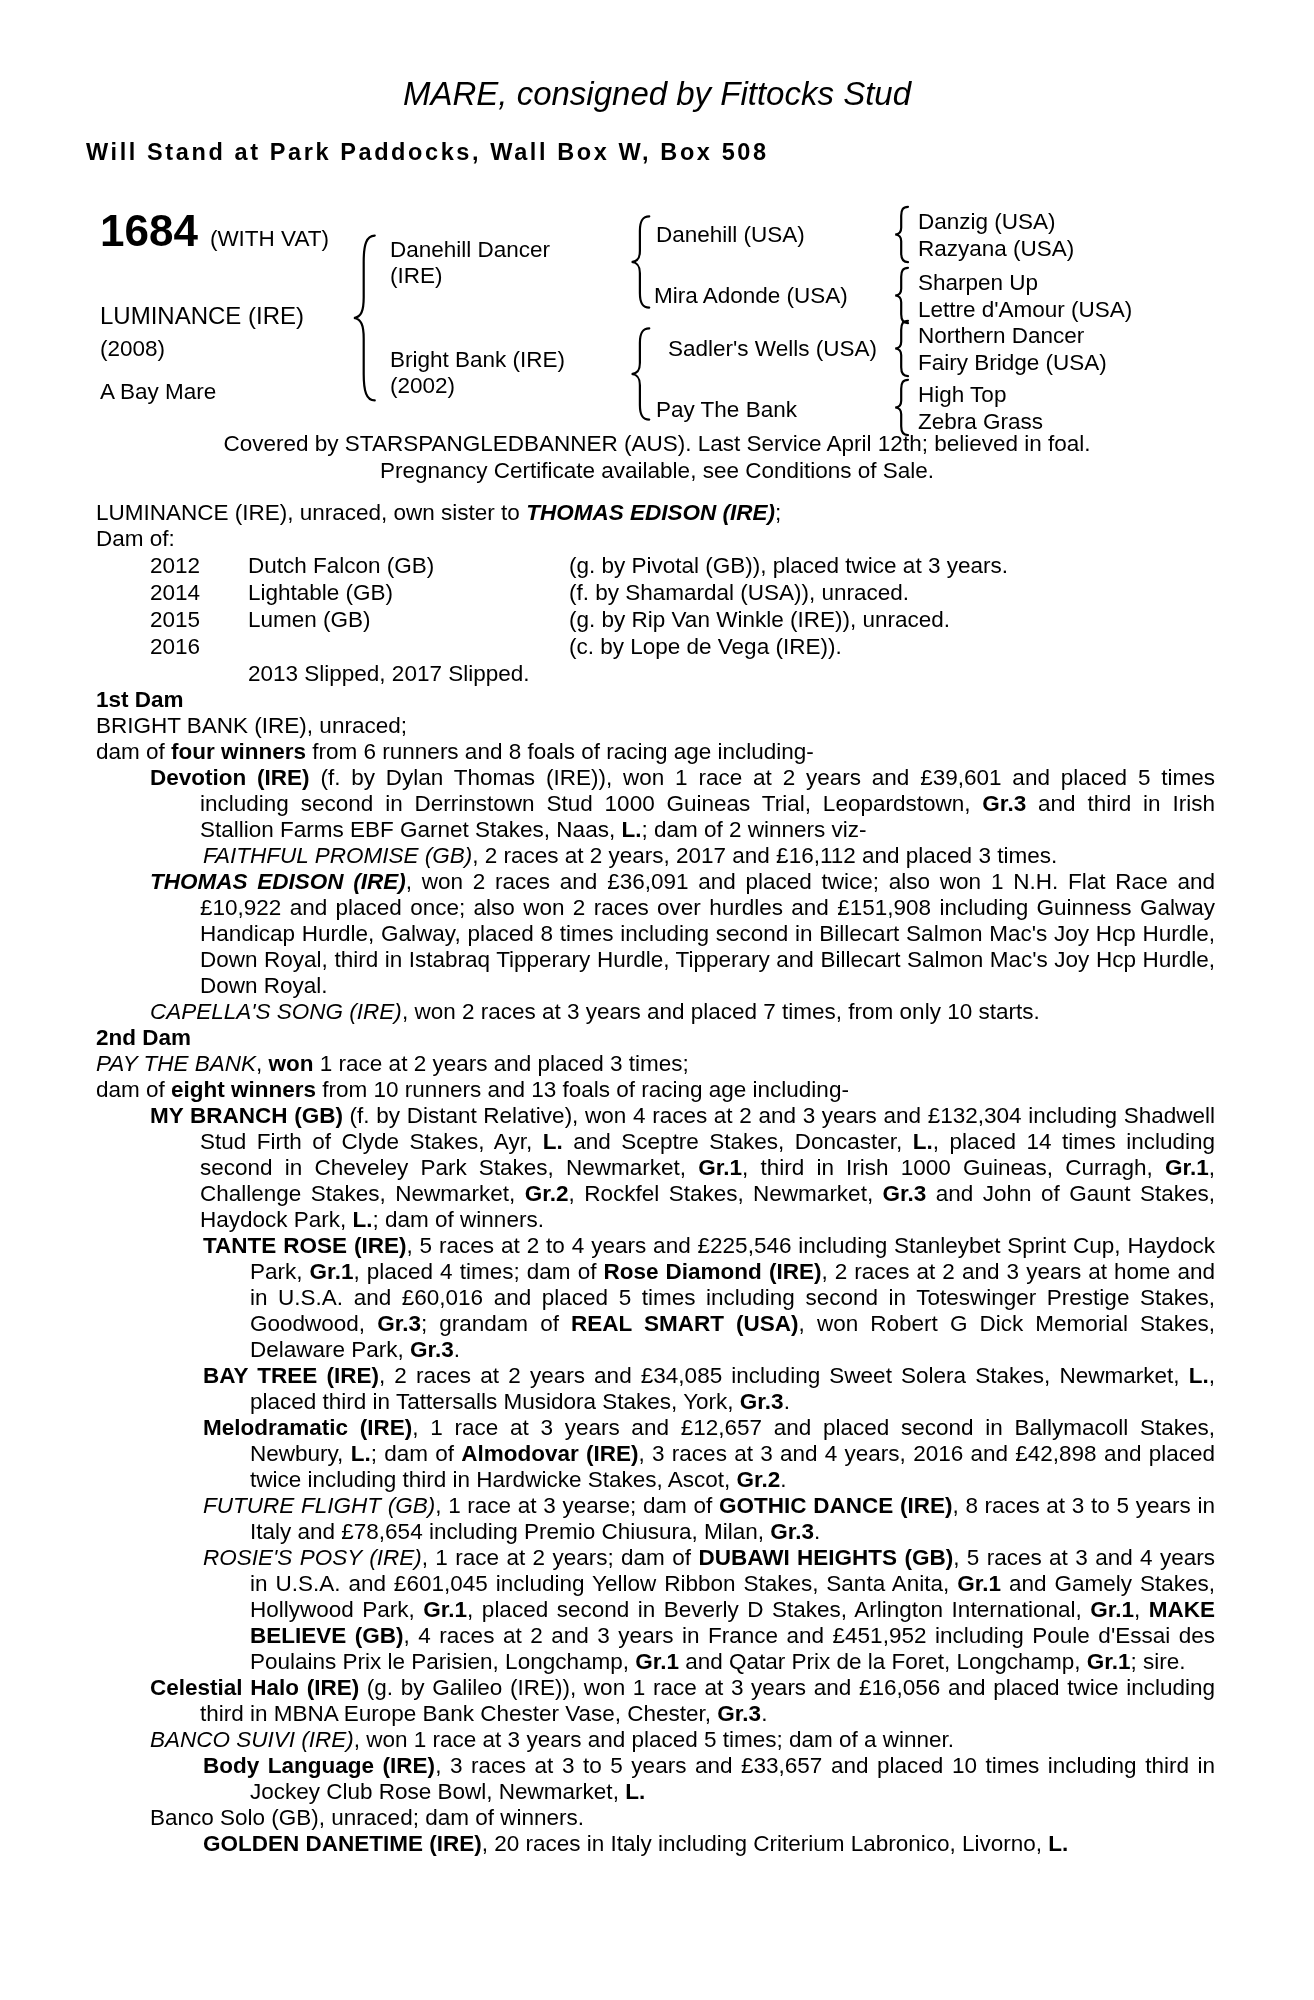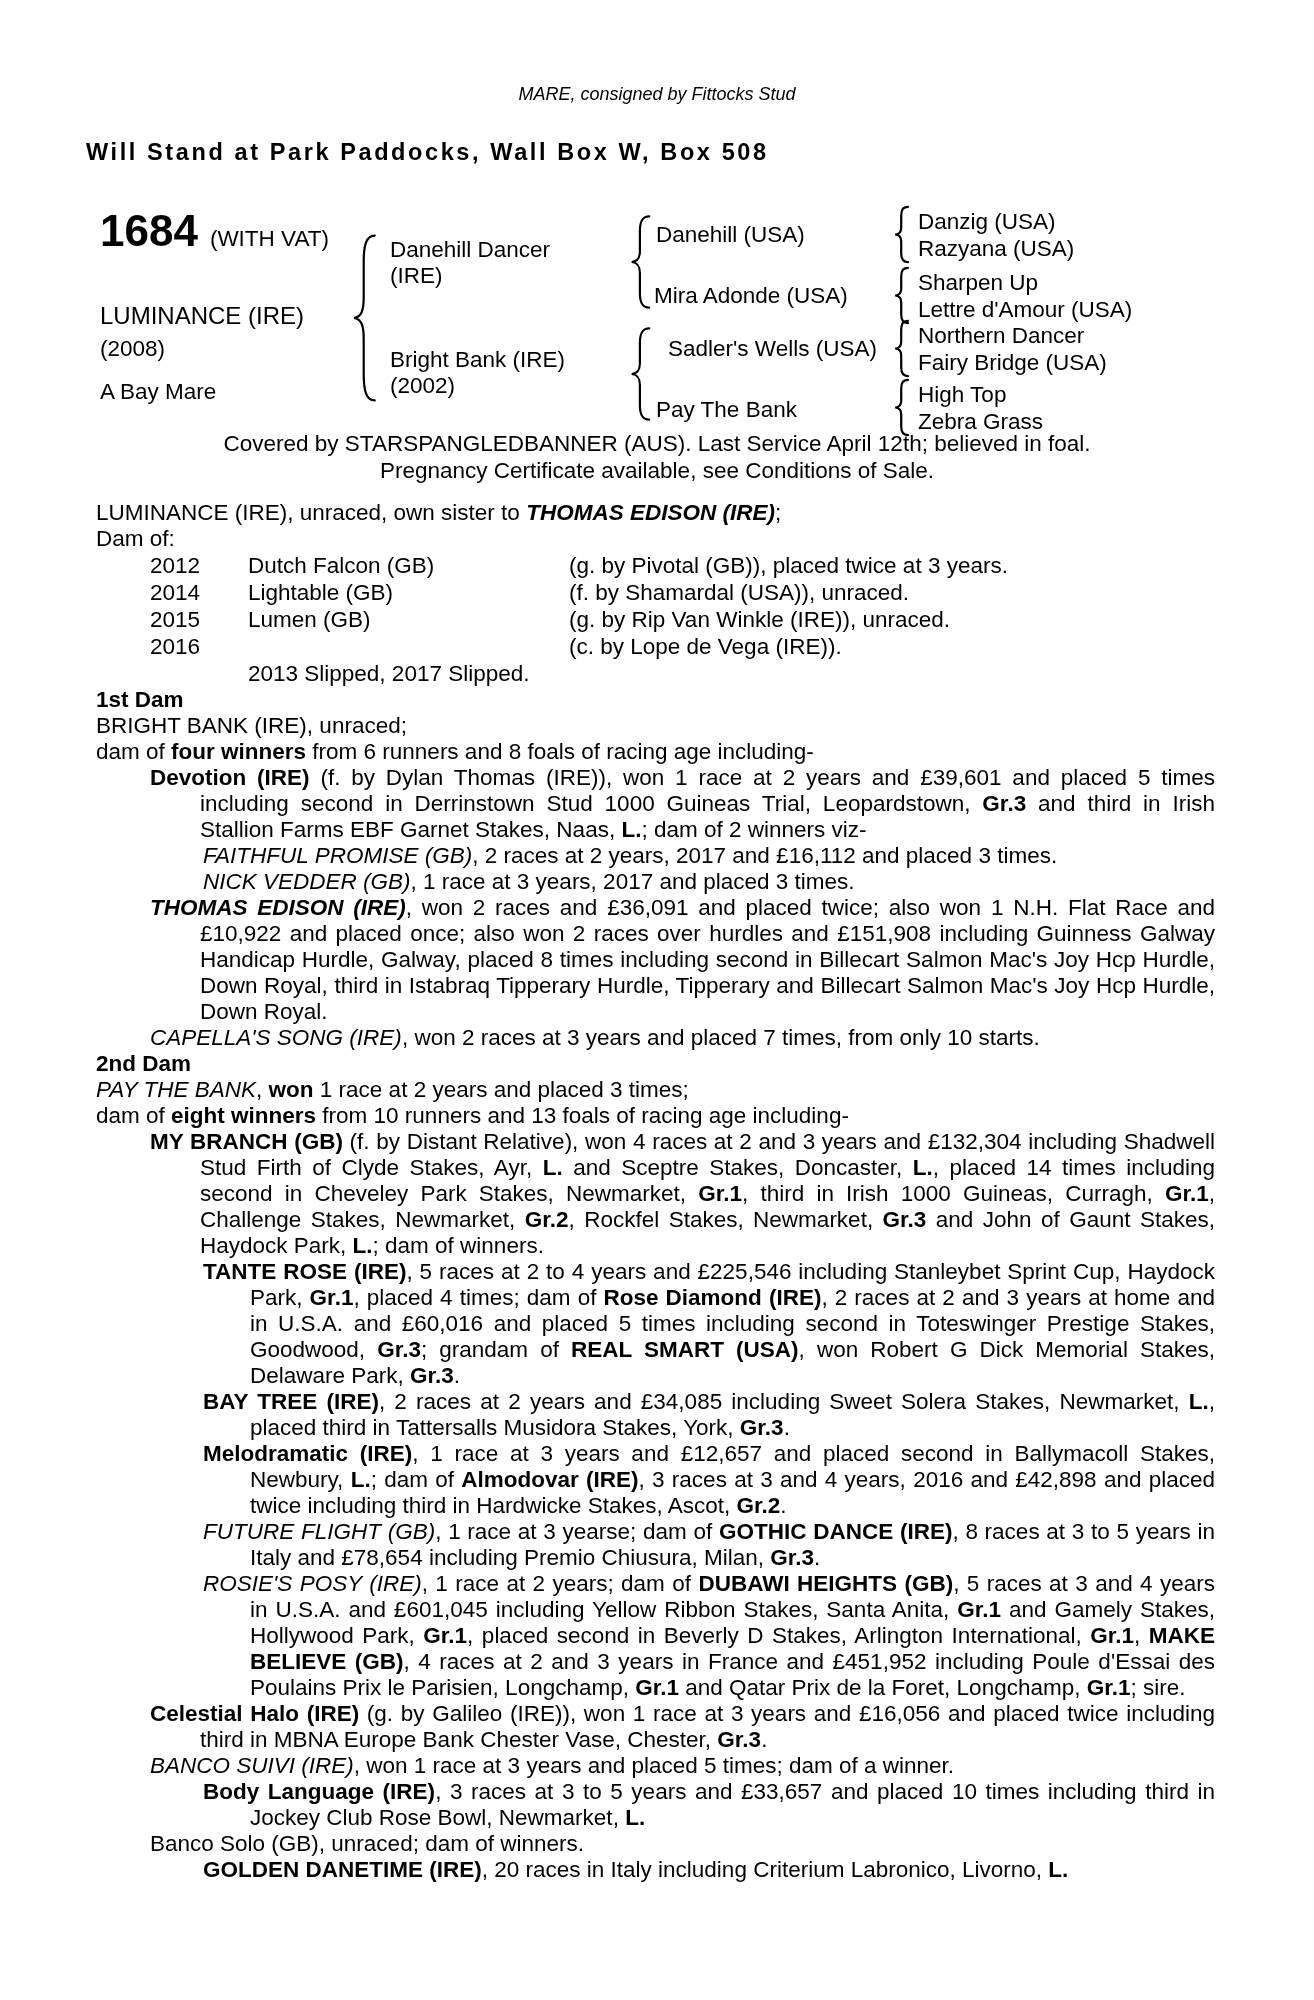--- a/index.html
+++ b/index.html
@@ -5,21 +5,21 @@
   html,body{margin:0;padding:0;}
   body{
     width:1314px;height:2000px;background:#ffffff;color:#000;
     font-family:"Liberation Sans","DejaVu Sans",sans-serif;
     -webkit-font-smoothing:antialiased;
     padding-top:78px;box-sizing:border-box;overflow:hidden;
   }
   .b{font-weight:700;}
   .i{font-style:italic;margin-top:36px;}
   .title{
-    text-align:center;font-style:italic;font-size:18px;line-height:32px;margin:0;
+    text-align:center;font-style:italic;font-size:33px;line-height:32px;margin:0;
   }
   .stand{
     font-weight:700;font-size:23.5px;letter-spacing:2.6px;line-height:28px;
     margin:28px 0 0 86px;
   }
   
   .pedigree{position:relative;height:255px;margin-top:9px;}
   .ped{position:absolute;font-size:22.5px;line-height:26px;white-space:nowrap;}
   .lot-line{position:absolute;left:100px;top:34px;display:flex;align-items:baseline;gap:12px;white-space:nowrap;}
   .lot-num{font-size:44px;font-weight:700;line-height:44px;}
@@ -145,21 +145,20 @@
     <div></div>
     <div>(c. by Lope de Vega (IRE)).</div>
   </div>
   <p class="slipped">2013 Slipped, 2017 Slipped.</p>
 
   <p class="dam-heading">1st Dam</p>
   <p><span>BRIGHT BANK (IRE), unraced;</span></p>
   <p><span>dam of </span><span class="b">four winners</span><span> from 6 runners and 8 foals of racing age including-</span></p>
   <p class="entry l1"><span class="b">Devotion (IRE)</span><span> (f. by Dylan Thomas (IRE)), won 1 race at 2 years and £39,601 and placed 5 times including second in Derrinstown Stud 1000 Guineas Trial, Leopardstown, </span><span class="b">Gr.3</span><span> and third in Irish Stallion Farms EBF Garnet Stakes, Naas, </span><span class="b">L.</span><span>; dam of 2 winners viz-</span></p>
   <p class="entry l2"><span class="i">FAITHFUL PROMISE (GB)</span><span>, 2 races at 2 years, 2017 and £16,112 and placed 3 times.</span></p>
-  <p class="entry l2"><span class="i">NICK VEDDER (GB)</span><span>, 1 race at 3 years, 2017 and placed 3 times.</span></p>
   <p class="entry l1"><span class="b i">THOMAS EDISON (IRE)</span><span>, won 2 races and £36,091 and placed twice; also won 1 N.H. Flat Race and £10,922 and placed once; also won 2 races over hurdles and £151,908 including Guinness Galway Handicap Hurdle, Galway, placed 8 times including second in Billecart Salmon Mac's Joy Hcp Hurdle, Down Royal, third in Istabraq Tipperary Hurdle, Tipperary and Billecart Salmon Mac's Joy Hcp Hurdle, Down Royal.</span></p>
   <p class="entry l1"><span class="i">CAPELLA'S SONG (IRE)</span><span>, won 2 races at 3 years and placed 7 times, from only 10 starts.</span></p>
 
   <p class="dam-heading">2nd Dam</p>
   <p><span class="i">PAY THE BANK</span><span>, </span><span class="b">won</span><span> 1 race at 2 years and placed 3 times;</span></p>
   <p><span>dam of </span><span class="b">eight winners</span><span> from 10 runners and 13 foals of racing age including-</span></p>
   <p class="entry l1"><span class="b">MY BRANCH (GB)</span><span> (f. by Distant Relative), won 4 races at 2 and 3 years and £132,304 including Shadwell Stud Firth of Clyde Stakes, Ayr, </span><span class="b">L.</span><span> and Sceptre Stakes, Doncaster, </span><span class="b">L.</span><span>, placed 14 times including second in Cheveley Park Stakes, Newmarket, </span><span class="b">Gr.1</span><span>, third in Irish 1000 Guineas, Curragh, </span><span class="b">Gr.1</span><span>, Challenge Stakes, Newmarket, </span><span class="b">Gr.2</span><span>, Rockfel Stakes, Newmarket, </span><span class="b">Gr.3</span><span> and John of Gaunt Stakes, Haydock Park, </span><span class="b">L.</span><span>; dam of winners.</span></p>
   <p class="entry l2"><span class="b">TANTE ROSE (IRE)</span><span>, 5 races at 2 to 4 years and £225,546 including Stanleybet Sprint Cup, Haydock Park, </span><span class="b">Gr.1</span><span>, placed 4 times; dam of </span><span class="b">Rose Diamond (IRE)</span><span>, 2 races at 2 and 3 years at home and in U.S.A. and £60,016 and placed 5 times including second in Toteswinger Prestige Stakes, Goodwood, </span><span class="b">Gr.3</span><span>; grandam of </span><span class="b">REAL SMART (USA)</span><span>, won Robert G Dick Memorial Stakes, Delaware Park, </span><span class="b">Gr.3</span><span>.</span></p>
   <p class="entry l2"><span class="b">BAY TREE (IRE)</span><span>, 2 races at 2 years and £34,085 including Sweet Solera Stakes, Newmarket, </span><span class="b">L.</span><span>, placed third in Tattersalls Musidora Stakes, York, </span><span class="b">Gr.3</span><span>.</span></p>
   <p class="entry l2"><span class="b">Melodramatic (IRE)</span><span>, 1 race at 3 years and £12,657 and placed second in Ballymacoll Stakes, Newbury, </span><span class="b">L.</span><span>; dam of </span><span class="b">Almodovar (IRE)</span><span>, 3 races at 3 and 4 years, 2016 and £42,898 and placed twice including third in Hardwicke Stakes, Ascot, </span><span class="b">Gr.2</span><span>.</span></p>

